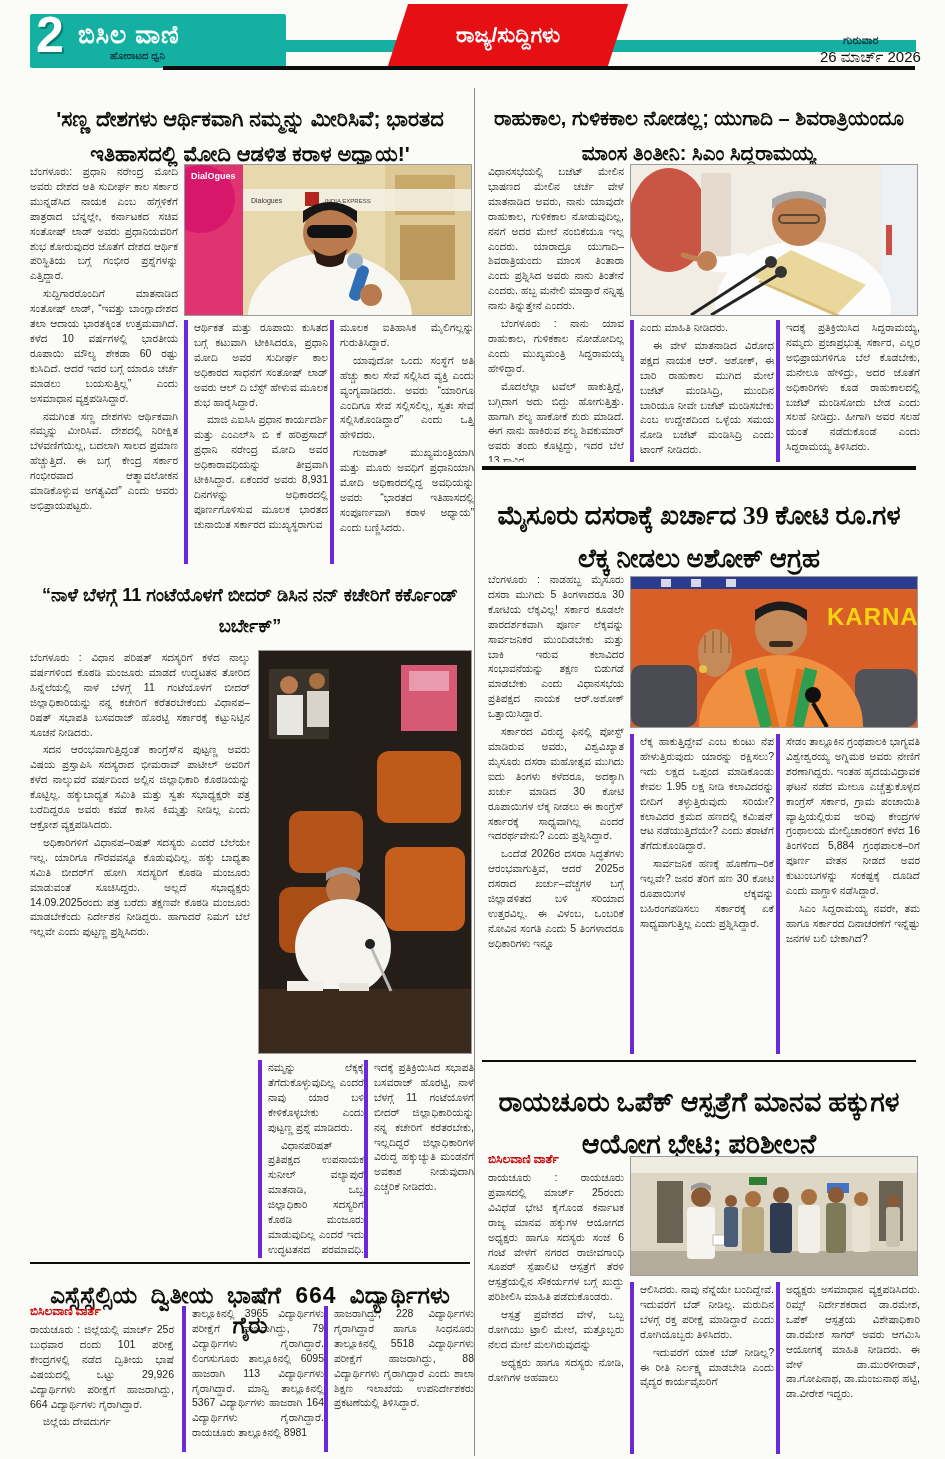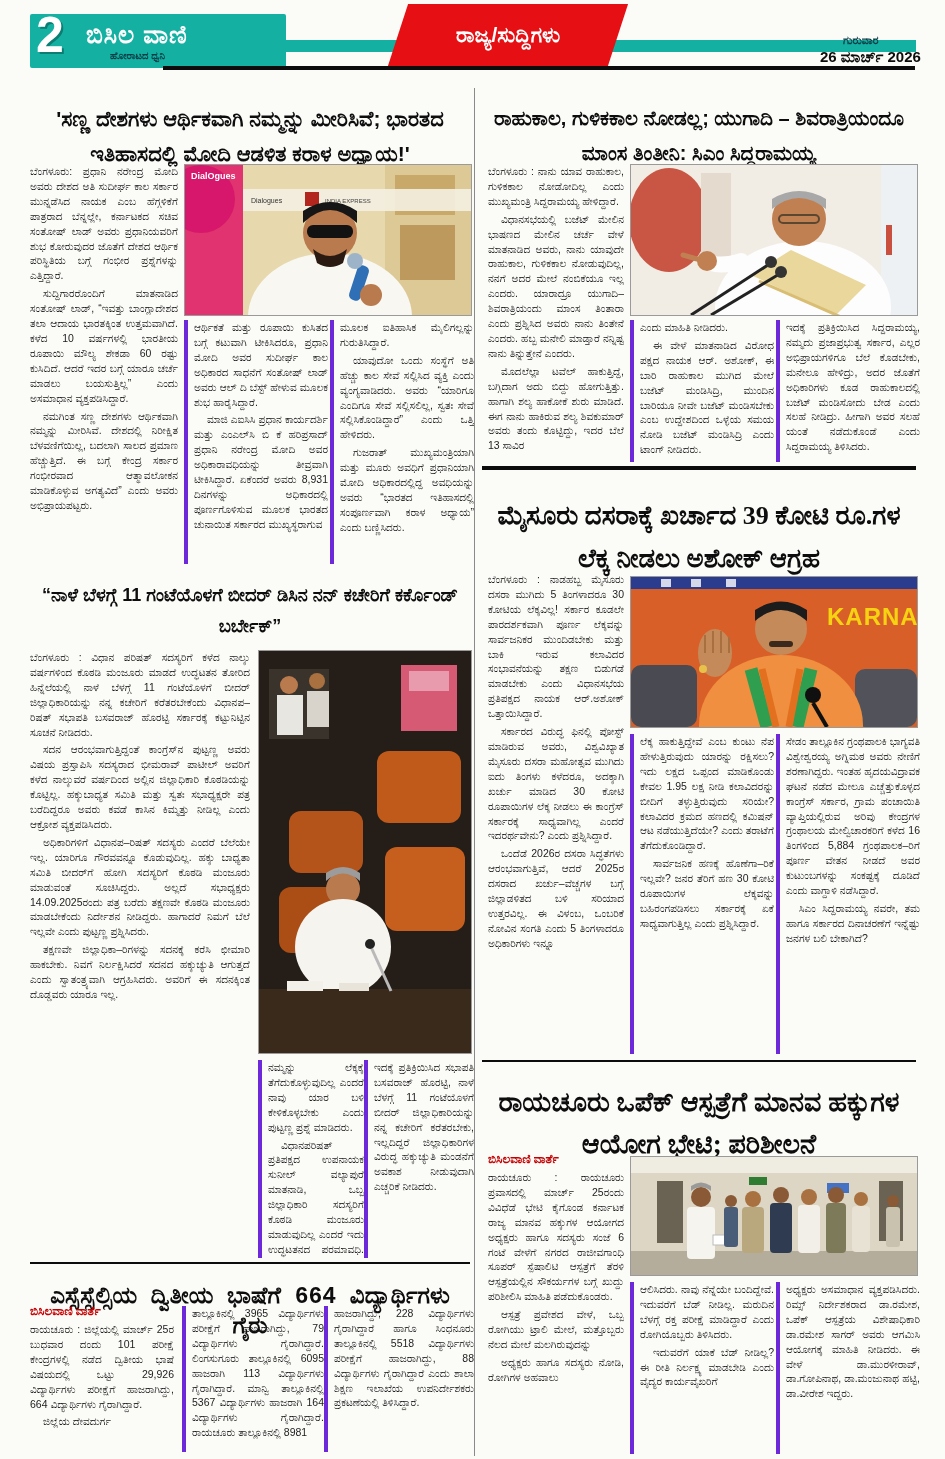--- a/index.html
+++ b/index.html
@@ -3,29 +3,29 @@
 <meta charset="utf-8">
 <style>
   html,body{margin:0;padding:0;}
   body{width:945px;height:1459px;position:relative;background:#fbfbf8;
        font-family:"Liberation Sans","DejaVu Sans",sans-serif;color:#111;}
   .abs{position:absolute;}
   
   .masthead-box{left:30px;top:14px;width:256px;height:54px;background:#14b1a2;border-radius:2px;}
   .page-num{left:36px;top:10px;font-size:50px;font-weight:bold;color:#fff;line-height:1;
             text-shadow:2px 2px 0 #0b7d72;}
-  .masthead-title{left:86px;top:20px;font-size:25px;font-weight:bold;color:#fff;letter-spacing:1px;text-align:center;}
+  .masthead-title{left:78px;top:20px;font-size:25px;font-weight:bold;color:#fff;letter-spacing:1px;text-align:center;}
   .masthead-tagline{left:110px;top:50px;font-size:10px;font-weight:bold;color:#083c46;}
   .teal-strip{left:286px;top:40px;width:630px;height:12px;background:#14b1a2;}
   .header-black-line{left:163px;top:66px;width:752px;height:4px;background:#0c0c0c;}
   .section-banner{left:398px;top:4px;width:220px;height:62px;background:#e60f13;
                   transform:skewX(-18deg);display:flex;align-items:center;justify-content:center;}
   .section-banner span{transform:skewX(18deg);color:#fff;font-size:21px;font-weight:bold;}
   .weekday{left:843px;top:34px;font-size:11px;font-weight:bold;color:#083c46;}
-  .date{left:820px;top:48px;font-size:15px;font-weight:bold;color:#0c0c0c;}
+  .date{left:820px;top:48px;font-size:15px;font-weight:normal;color:#0c0c0c;}
   
   .v-center-rule{left:474px;top:88px;width:1px;height:1368px;background:#8a8a8a;}
   .rule{background:#0c0c0c;}
   
   .article{position:absolute;}
   .headline{position:absolute;left:0;right:0;text-align:center;font-weight:bold;color:#0d0d0d;}
   .col{position:absolute;overflow:hidden;font-size:10.5px;line-height:1.42;text-align:justify;color:#1c1c1c;}
   .col p{margin:0 0 3px 0;text-indent:13px;}
   .col p:first-child{text-indent:0;}
   .col.sep{border-left:4px solid #6d28d9;padding-left:6px;}
@@ -91,22 +91,22 @@
   <div class="col sep" style="left:300px;top:232px;width:134px;height:244px;">
       <p>ಮೂಲಕ ಐತಿಹಾಸಿಕ ಮೈಲಿಗಲ್ಲನ್ನು ಗುರುತಿಸಿದ್ದಾರೆ.</p>
       <p>ಯಾವುದೋ ಒಂದು ಸಂಸ್ಥೆಗೆ ಅತಿ ಹೆಚ್ಚು ಕಾಲ ಸೇವೆ ಸಲ್ಲಿಸಿದ ವ್ಯಕ್ತಿ ಎಂದು ವ್ಯಂಗ್ಯವಾಡಿದರು. ಅವರು “ಯಾರಿಗೂ ಎಂದಿಗೂ ಸೇವೆ ಸಲ್ಲಿಸಲಿಲ್ಲ, ಸ್ವತಃ ಸೇವೆ ಸಲ್ಲಿಸಿಕೊಂಡಿದ್ದಾರೆ” ಎಂದು ಒತ್ತಿ ಹೇಳಿದರು.</p>
       <p>ಗುಜರಾತ್ ಮುಖ್ಯಮಂತ್ರಿಯಾಗಿ ಮತ್ತು ಮೂರು ಅವಧಿಗೆ ಪ್ರಧಾನಿಯಾಗಿ ಮೋದಿ ಅಧಿಕಾರದಲ್ಲಿದ್ದ ಅವಧಿಯನ್ನು ಅವರು “ಭಾರತದ ಇತಿಹಾಸದಲ್ಲಿ ಸಂಪೂರ್ಣವಾಗಿ ಕರಾಳ ಅಧ್ಯಾಯ” ಎಂದು ಬಣ್ಣಿಸಿದರು.</p>
     </div>
 </section>
 
 <section class="article" style="left:482px;top:88px;width:434px;height:378px;">
   <h1 class="headline hl-d" style="top:0;">ರಾಹುಕಾಲ, ಗುಳಿಕಕಾಲ ನೋಡಲ್ಲ; ಯುಗಾದಿ – ಶಿವರಾತ್ರಿಯಂದೂ ಮಾಂಸ ತಿಂತೀನಿ: ಸಿಎಂ ಸಿದ್ದರಾಮಯ್ಯ</h1>
   <div class="col" style="left:6px;top:76px;width:136px;height:298px;">
+      <p>ವಿಧಾನಸಭೆಯಲ್ಲಿ ಬಜೆಟ್ ಮೇಲಿನ ಭಾಷಣದ ಮೇಲಿನ ಚರ್ಚೆ ವೇಳೆ ಮಾತನಾಡಿದ ಅವರು, ನಾನು ಯಾವುದೇ ರಾಹುಕಾಲ, ಗುಳಿಕಕಾಲ ನೋಡುವುದಿಲ್ಲ, ನನಗೆ ಅದರ ಮೇಲೆ ನಂಬಿಕೆಯೂ ಇಲ್ಲ ಎಂದರು. ಯಾರಾದ್ರೂ ಯುಗಾದಿ– ಶಿವರಾತ್ರಿಯಂದು ಮಾಂಸ ತಿಂತಾರಾ ಎಂದು ಪ್ರಶ್ನಿಸಿದ ಅವರು ನಾನು ತಿಂತೇನೆ ಎಂದರು. ಹಬ್ಬ ಮನೇಲಿ ಮಾಡ್ತಾರೆ ನನ್ನಿಷ್ಟ ನಾನು ತಿನ್ನುತ್ತೇನೆ ಎಂದರು.</p>
       <p>ಬೆಂಗಳೂರು : ನಾನು ಯಾವ ರಾಹುಕಾಲ, ಗುಳಿಕಕಾಲ ನೋಡೋದಿಲ್ಲ ಎಂದು ಮುಖ್ಯಮಂತ್ರಿ ಸಿದ್ದರಾಮಯ್ಯ ಹೇಳಿದ್ದಾರೆ.</p>
-      <p>ವಿಧಾನಸಭೆಯಲ್ಲಿ ಬಜೆಟ್ ಮೇಲಿನ ಭಾಷಣದ ಮೇಲಿನ ಚರ್ಚೆ ವೇಳೆ ಮಾತನಾಡಿದ ಅವರು, ನಾನು ಯಾವುದೇ ರಾಹುಕಾಲ, ಗುಳಿಕಕಾಲ ನೋಡುವುದಿಲ್ಲ, ನನಗೆ ಅದರ ಮೇಲೆ ನಂಬಿಕೆಯೂ ಇಲ್ಲ ಎಂದರು. ಯಾರಾದ್ರೂ ಯುಗಾದಿ– ಶಿವರಾತ್ರಿಯಂದು ಮಾಂಸ ತಿಂತಾರಾ ಎಂದು ಪ್ರಶ್ನಿಸಿದ ಅವರು ನಾನು ತಿಂತೇನೆ ಎಂದರು. ಹಬ್ಬ ಮನೇಲಿ ಮಾಡ್ತಾರೆ ನನ್ನಿಷ್ಟ ನಾನು ತಿನ್ನುತ್ತೇನೆ ಎಂದರು.</p>
       <p>ಮೊದಲೆಲ್ಲಾ ಟವೆಲ್ ಹಾಕುತ್ತಿದ್ದೆ, ಬಗ್ಗಿದಾಗ ಅದು ಬಿದ್ದು ಹೋಗುತ್ತಿತ್ತು. ಹಾಗಾಗಿ ಶಲ್ಯ ಹಾಕೋಕೆ ಶುರು ಮಾಡಿದೆ. ಈಗ ನಾನು ಹಾಕಿರುವ ಶಲ್ಯ ಶಿವಕುಮಾರ್ ಅವರು ತಂದು ಕೊಟ್ಟಿದ್ದು, ಇದರ ಬೆಲೆ 13 ಸಾವಿರ</p>
     </div>
   <svg class="photo" style="left:148px;top:76px;" width="286" height="150" viewBox="0 0 286 150">
     <rect width="286" height="150" fill="#f2ede4"></rect>
     <rect x="250" y="0" width="36" height="150" fill="#eef1f4"></rect>
     <ellipse cx="38" cy="55" rx="40" ry="52" fill="#c23a28" opacity="0.85"></ellipse>
     <rect x="70" y="8" width="30" height="86" fill="#e4dacd"></rect>
     <rect x="255" y="60" width="6" height="30" fill="#c94f3f"></rect>
     <ellipse cx="172" cy="142" rx="88" ry="66" fill="#fdfdfd"></ellipse>
     <path d="M120 110 L205 150 L235 120 L160 85 Z" fill="#ead79b"></path>
@@ -172,21 +172,20 @@
       <p>ಸಿಎಂ ಸಿದ್ದರಾಮಯ್ಯ ನವರೇ, ತಮ ಹಾಗೂ ಸರ್ಕಾರದ ದಿನಾಚರಣೆಗೆ ಇನ್ನೆಷ್ಟು ಜನಗಳ ಬಲಿ ಬೇಕಾಗಿದೆ?</p>
     </div>
 </section>
 
 <section class="article" style="left:30px;top:568px;width:440px;height:692px;">
   <h1 class="headline hl-b" style="top:0;">“ನಾಳೆ ಬೆಳಗ್ಗೆ 11 ಗಂಟೆಯೊಳಗೆ ಬೀದರ್ ಡಿಸಿನ ನನ್ ಕಚೇರಿಗೆ ಕರ್ಕೊಂಡ್ ಬರ್ಬೇಕ್”</h1>
   <div class="col" style="left:0;top:82px;width:220px;height:608px;">
       <p>ಬೆಂಗಳೂರು : ವಿಧಾನ ಪರಿಷತ್ ಸದಸ್ಯರಿಗೆ ಕಳೆದ ನಾಲ್ಕು ವರ್ಷಗಳಿಂದ ಕೊಠಡಿ ಮಂಜೂರು ಮಾಡದೆ ಉದ್ಧಟತನ ತೋರಿದ ಹಿನ್ನೆಲೆಯಲ್ಲಿ ನಾಳೆ ಬೆಳಗ್ಗೆ 11 ಗಂಟೆಯೊಳಗೆ ಬೀದರ್ ಜಿಲ್ಲಾಧಿಕಾರಿಯನ್ನು ನನ್ನ ಕಚೇರಿಗೆ ಕರೆತರಬೇಕೆಂದು ವಿಧಾನಪ–ರಿಷತ್ ಸಭಾಪತಿ ಬಸವರಾಜ್ ಹೊರಟ್ಟಿ ಸರ್ಕಾರಕ್ಕೆ ಕಟ್ಟುನಿಟ್ಟಿನ ಸೂಚನೆ ನೀಡಿದರು.</p>
       <p>ಸದನ ಆರಂಭವಾಗುತ್ತಿದ್ದಂತೆ ಕಾಂಗ್ರೆಸ್‌ನ ಪುಟ್ಟಣ್ಣ ಅವರು ವಿಷಯ ಪ್ರಸ್ತಾಪಿಸಿ ಸದಸ್ಯರಾದ ಭೀಮರಾವ್ ಪಾಟೀಲ್ ಅವರಿಗೆ ಕಳೆದ ನಾಲ್ಕುವರೆ ವರ್ಷದಿಂದ ಅಲ್ಲಿನ ಜಿಲ್ಲಾಧಿಕಾರಿ ಕೊಠಡಿಯನ್ನು ಕೊಟ್ಟಿಲ್ಲ. ಹಕ್ಕುಬಾಧ್ಯತ ಸಮಿತಿ ಮತ್ತು ಸ್ವತಃ ಸಭಾಧ್ಯಕ್ಷರೇ ಪತ್ರ ಬರೆದಿದ್ದರೂ ಅವರು ಕವಡೆ ಕಾಸಿನ ಕಿಮ್ಮತ್ತು ನೀಡಿಲ್ಲ ಎಂದು ಆಕ್ರೋಶ ವ್ಯಕ್ತಪಡಿಸಿದರು.</p>
       <p>ಅಧಿಕಾರಿಗಳಿಗೆ ವಿಧಾನಪ–ರಿಷತ್ ಸದಸ್ಯರು ಎಂದರೆ ಬೆಲೆಯೇ ಇಲ್ಲ. ಯಾರಿಗೂ ಗೌರವವನ್ನೂ ಕೊಡುವುದಿಲ್ಲ. ಹಕ್ಕು ಬಾಧ್ಯತಾ ಸಮಿತಿ ಬೀದರ್‌ಗೆ ಹೋಗಿ ಸದಸ್ಯರಿಗೆ ಕೊಠಡಿ ಮಂಜೂರು ಮಾಡುವಂತೆ ಸೂಚಿಸಿದ್ದರು. ಅಲ್ಲದೆ ಸಭಾಧ್ಯಕ್ಷರು 14.09.2025ರಂದು ಪತ್ರ ಬರೆದು ತಕ್ಷಣವೇ ಕೊಠಡಿ ಮಂಜೂರು ಮಾಡಬೇಕೆಂದು ನಿರ್ದೇಶನ ನೀಡಿದ್ದರು. ಹಾಗಾದರೆ ನಿಮಗೆ ಬೆಲೆ ಇಲ್ಲವೇ ಎಂದು ಪುಟ್ಟಣ್ಣ ಪ್ರಶ್ನಿಸಿದರು.</p>
-      <p>ತಕ್ಷಣವೇ ಜಿಲ್ಲಾಧಿಕಾ–ರಿಗಳನ್ನು ಸದನಕ್ಕೆ ಕರೆಸಿ ಛೀಮಾರಿ ಹಾಕಬೇಕು. ನಿವಗೆ ನಿರ್ಲಕ್ಷಿಸಿದರೆ ಸದನದ ಹಕ್ಕುಚ್ಯುತಿ ಆಗುತ್ತದೆ ಎಂದು ಸ್ವಾತಂತ್ರ್ಯವಾಗಿ ಆಗ್ರಹಿಸಿದರು. ಅವರಿಗೆ ಈ ಸದನಕ್ಕಿಂತ ದೊಡ್ಡವರು ಯಾರೂ ಇಲ್ಲ.</p>
     </div>
   <svg class="photo" style="left:228px;top:82px;" width="212" height="402" viewBox="0 0 212 402">
     <rect width="212" height="402" fill="#241d18"></rect>
     <rect x="10" y="18" width="60" height="70" fill="#3a332c"></rect>
     <circle cx="30" cy="34" r="9" fill="#b97a4e"></circle>
     <rect x="18" y="44" width="26" height="40" fill="#e8e6e0"></rect>
     <circle cx="58" cy="30" r="8" fill="#a8713f"></circle>
     <rect x="48" y="40" width="22" height="36" fill="#d8d4cc"></rect>
     <rect x="142" y="14" width="56" height="66" fill="#d65a74"></rect>
     <rect x="150" y="20" width="40" height="20" fill="#e89bac"></rect>

